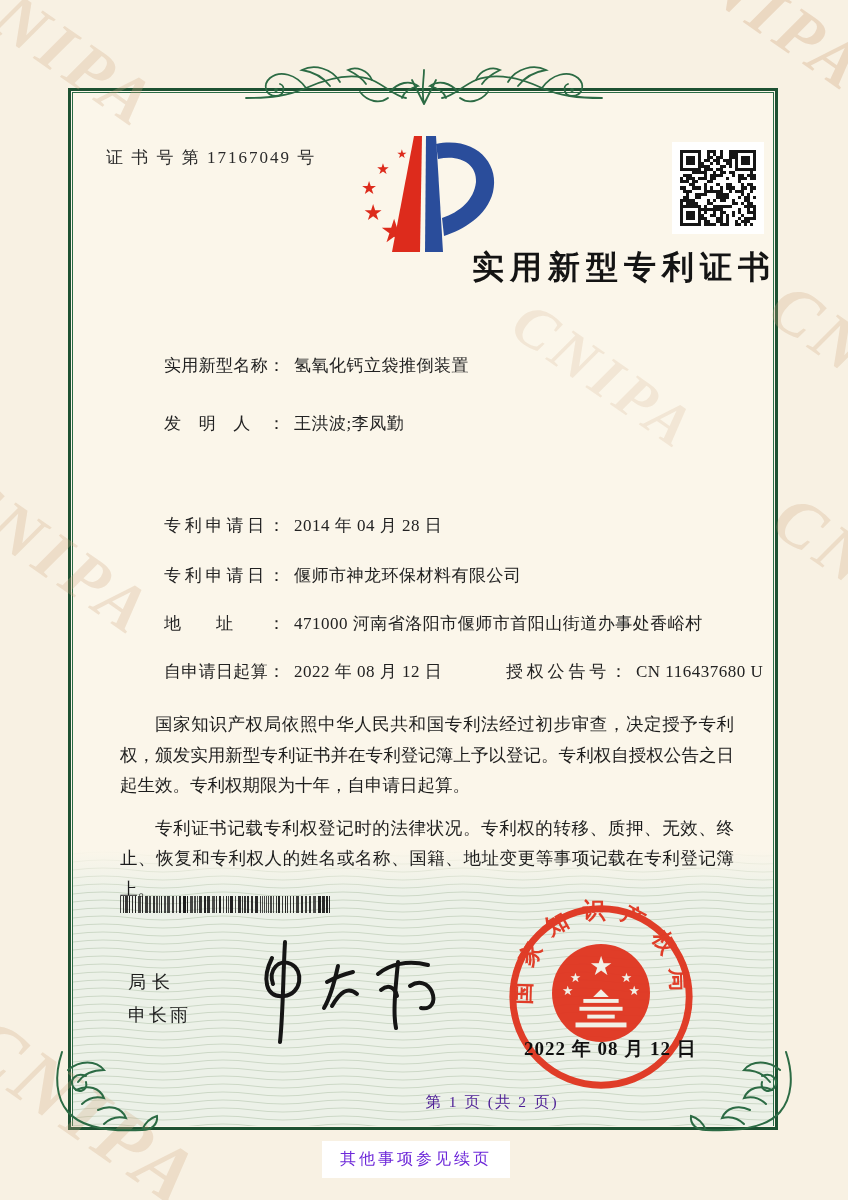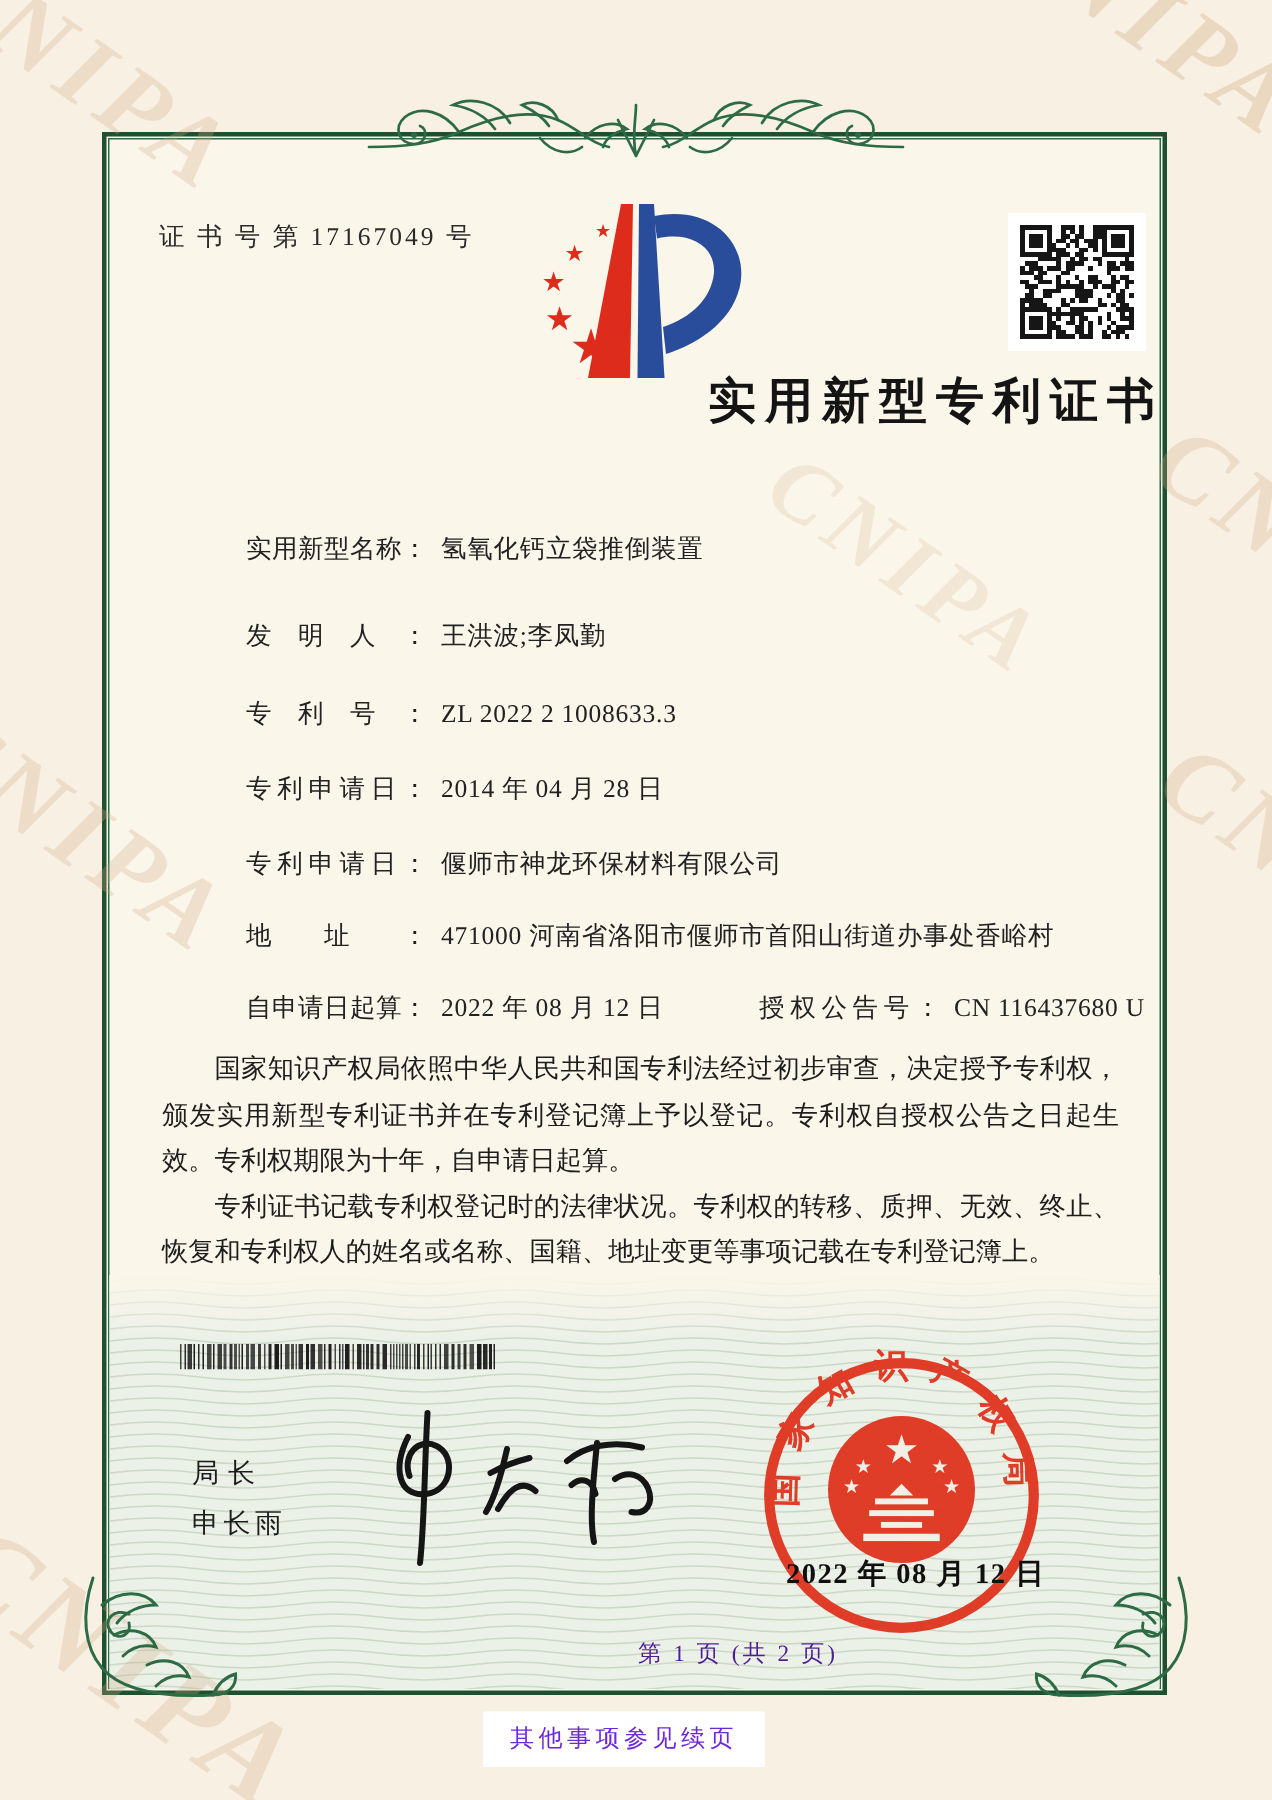--- a/index.html
+++ b/index.html
@@ -43,21 +43,21 @@
   .title{position:absolute;left:0;width:776px;top:246px;text-align:right;font-size:32px;
          font-weight:bold;letter-spacing:6px;color:#141414;}
 
   .f-row{position:absolute;left:116px;font-size:17px;color:#222;white-space:nowrap;margin-left:48px;}
   .flabel{display:inline-block;width:121px;text-align:justify;text-align-last:justify;}
   .fvalue{margin-left:9px;letter-spacing:0.5px;}
   .g2{position:absolute;left:342px;top:0;white-space:nowrap;}
 
   .body-text{position:absolute;left:108px;top:697px;width:638px;font-size:17.5px;
              line-height:30.5px;text-align:justify;color:#1d1d1d;}
-  .body-text p{margin:0;text-indent:2em;}
+  .body-text p{margin:12px;text-indent:2em;}
 
   .barcode{position:absolute;left:120px;top:896px;width:215px;height:17px;}
   .barcode svg{display:block;width:100%;height:100%;}
 
   .sig-title{position:absolute;left:128px;top:970px;font-size:18px;letter-spacing:6px;color:#1c1c1c;}
   .sig-name{position:absolute;left:128px;top:1003px;font-size:18px;letter-spacing:3px;color:#1c1c1c;text-align:right;}
   .sig-script{position:absolute;left:232px;top:936px;width:215px;height:112px;z-index:4;}
 
   .seal{position:absolute;left:503px;top:899px;width:196px;height:196px;z-index:4;opacity:0.96;}
   .seal-date{position:absolute;left:524px;top:1036px;width:186px;z-index:5;font-size:19px;
@@ -494,23 +494,20 @@
     </div>
 
     <div class="title">实用新型专利证书</div>
 
     <div class="f-row" style="top:354px">
       <span class="flabel">实用新型名称：</span><span class="fvalue">氢氧化钙立袋推倒装置</span>
     </div>
     <div class="f-row" style="top:412px">
       <span class="flabel">发明人：</span><span class="fvalue">王洪波;李凤勤</span>
     </div>
-    <div class="f-row" style="top:464px">
-      <span class="flabel">专利号：</span><span class="fvalue">ZL 2022 2 1008633.3</span>
-    </div>
     <div class="f-row" style="top:514px">
       <span class="flabel">专利申请日：</span><span class="fvalue">2014 年 04 月 28 日</span>
     </div>
     <div class="f-row" style="top:564px">
       <span class="flabel">专利申请日：</span><span class="fvalue">偃师市神龙环保材料有限公司</span>
     </div>
     <div class="f-row" style="top:612px">
       <span class="flabel">地址：</span><span class="fvalue">471000 河南省洛阳市偃师市首阳山街道办事处香峪村</span>
     </div>
     <div class="f-row" style="top:660px">

